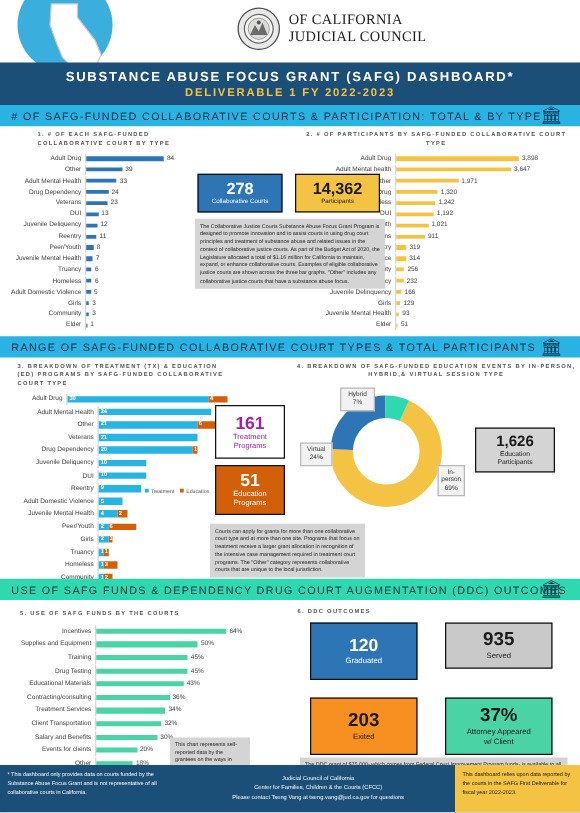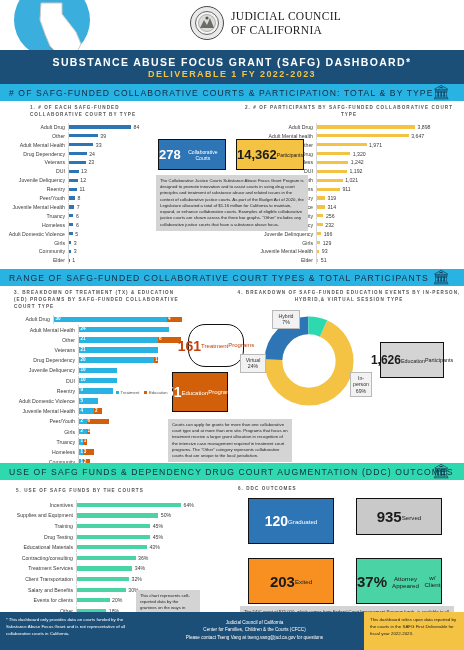--- a/index.html
+++ b/index.html
@@ -64,21 +64,21 @@
     font-size:5.2px; color:#3b3b3b; text-align:right; padding-right:3px;
     white-space:nowrap; overflow:hidden;
   }
   .bartrack { flex:1; position:relative; height:100%; display:flex; align-items:center;
     border-left:0.5px solid #d6d6d6; }
   .barfill { height:4.2px; }
   .barval { font-size:5.2px; color:#3b3b3b; margin-left:2.5px; white-space:nowrap; }
 
   
   .kpi {
-    border:1.6px solid #111; display:flex; flex-direction:row;
+    border:1.6px solid #111; display:flex; flex-direction:column;
     align-items:center; justify-content:center; text-align:center;
   }
   .kpi .num { font-weight:bold; line-height:1; }
   .kpi .lab { line-height:1.15; }
 
   .notebox {
     background:#d4d4d4; color:#1d1d1d; font-size:4.3px; line-height:1.45;
     padding:3px 4px;
   }
 
@@ -108,22 +108,22 @@
   <div class="jcc-logo">
     <div class="seal">
       <svg width="26" height="26" viewBox="0 0 26 26">
         <circle cx="13" cy="13" r="11.5" fill="#f4f4f2" stroke="#666" stroke-width="1"></circle>
         <circle cx="13" cy="13" r="8.5" fill="#dcdcd8" stroke="#888" stroke-width="0.6"></circle>
         <path d="M6,18 L10,10 L13,15 L16,8 L20,18 Z" fill="#6b6b6b"></path>
         <circle cx="13" cy="8" r="1.6" fill="#555"></circle>
       </svg>
     </div>
     <div class="jcc-text">
+      <div>OF CALIFORNIA</div>
       <div>JUDICIAL COUNCIL</div>
-      <div>OF CALIFORNIA</div>
     </div>
   </div>
 </div>
 
 <div class="title-band">
   <div class="l1">SUBSTANCE ABUSE FOCUS GRANT (SAFG) DASHBOARD*</div>
   <div class="l2">DELIVERABLE 1 FY 2022-2023</div>
 </div>
 
 <div class="band">
@@ -587,21 +587,21 @@
           <span class="sw" style="background: rgb(41, 179, 227);"></span>
           <span class="lt">Treatment</span>
         </div>
         <div style="display: flex; align-items: center; gap: 1.5px;">
           <span class="sw" style="background: rgb(210, 96, 10);"></span>
           <span class="lt">Education</span>
         </div>
       </div>
   </div>
 
-  <div class="kpi" style="position:absolute; left:188px; top:38px; width:56px; height:43px; background:#fff; color:#c2410c;border-radius:17px;">
+  <div class="kpi" style="position:absolute; left:172px; top:38px; width:56px; height:43px; background:#fff; color:#a21caf;">
     <div class="num" style="font-size:14px;">161</div>
     <div class="lab" style="font-size:6px; margin-top:2px;">Treatment</div>
     <div class="lab" style="font-size:6px;">Programs</div>
   </div>
   <div class="kpi" style="position:absolute; left:172px; top:86px; width:56px; height:40px; background:#d2600a; color:#fff;">
     <div class="num" style="font-size:14px;">51</div>
     <div class="lab" style="font-size:6px; margin-top:2px;">Education</div>
     <div class="lab" style="font-size:6px;">Programs</div>
   </div>
 

